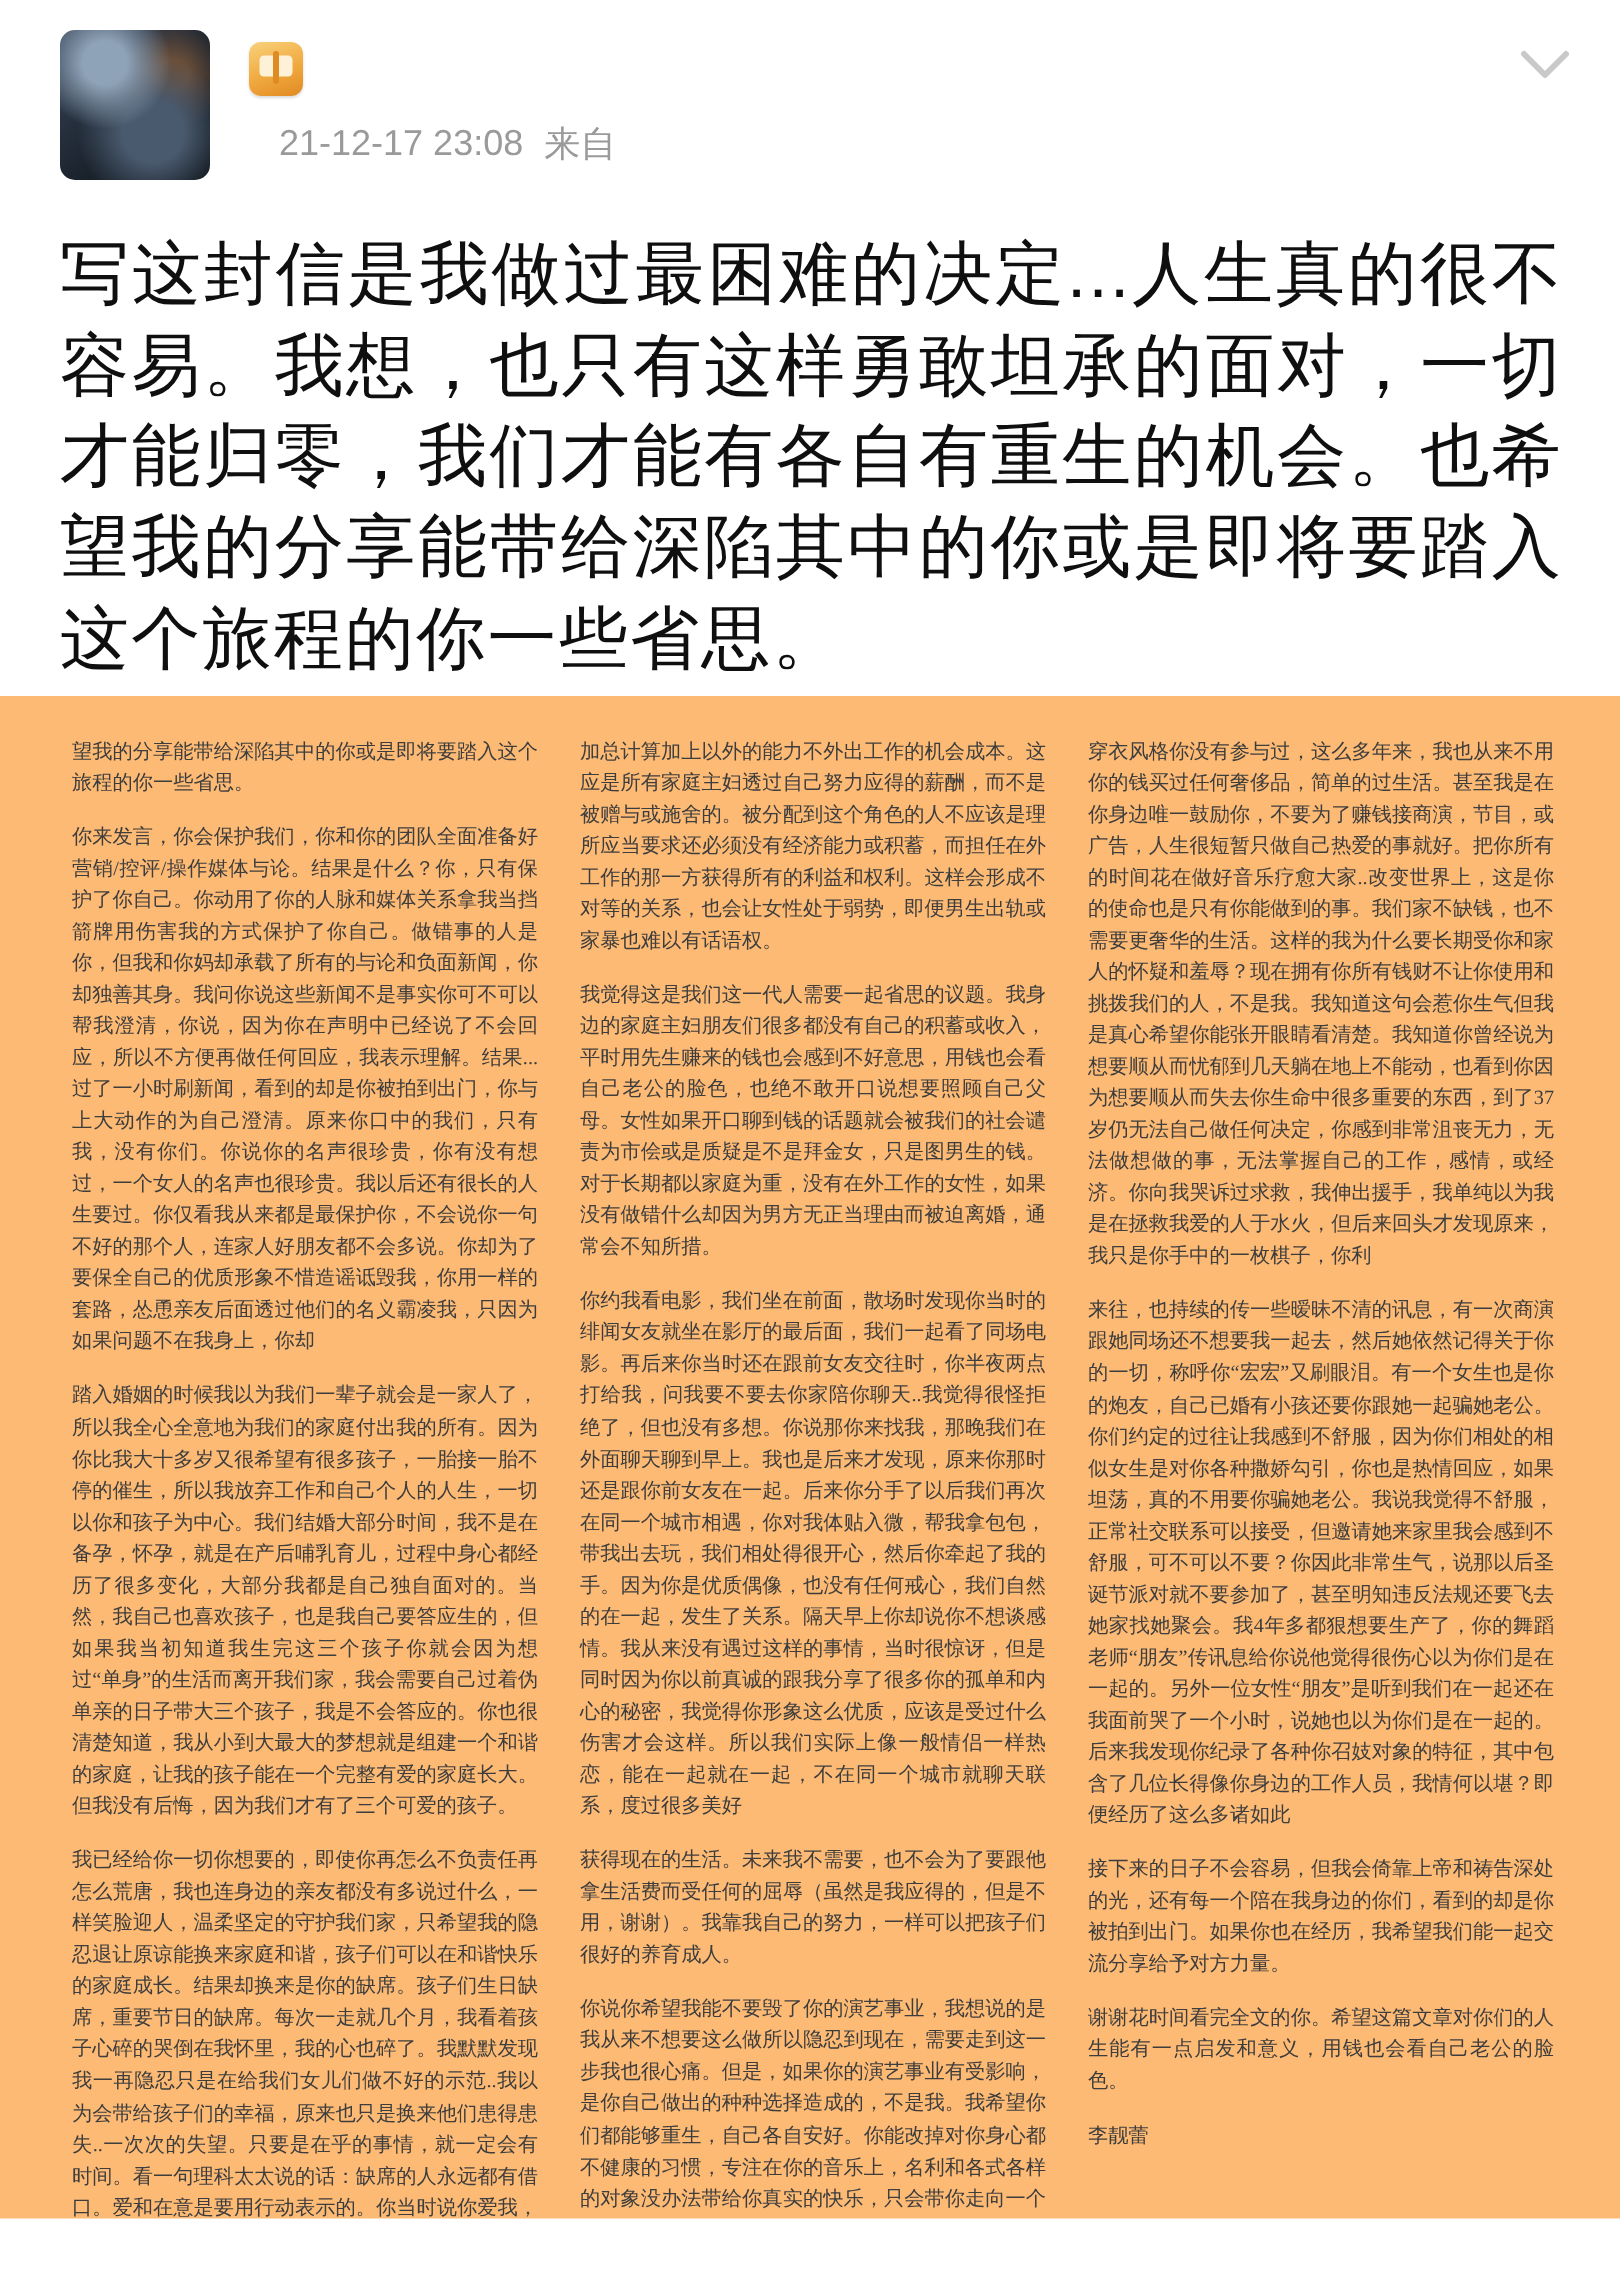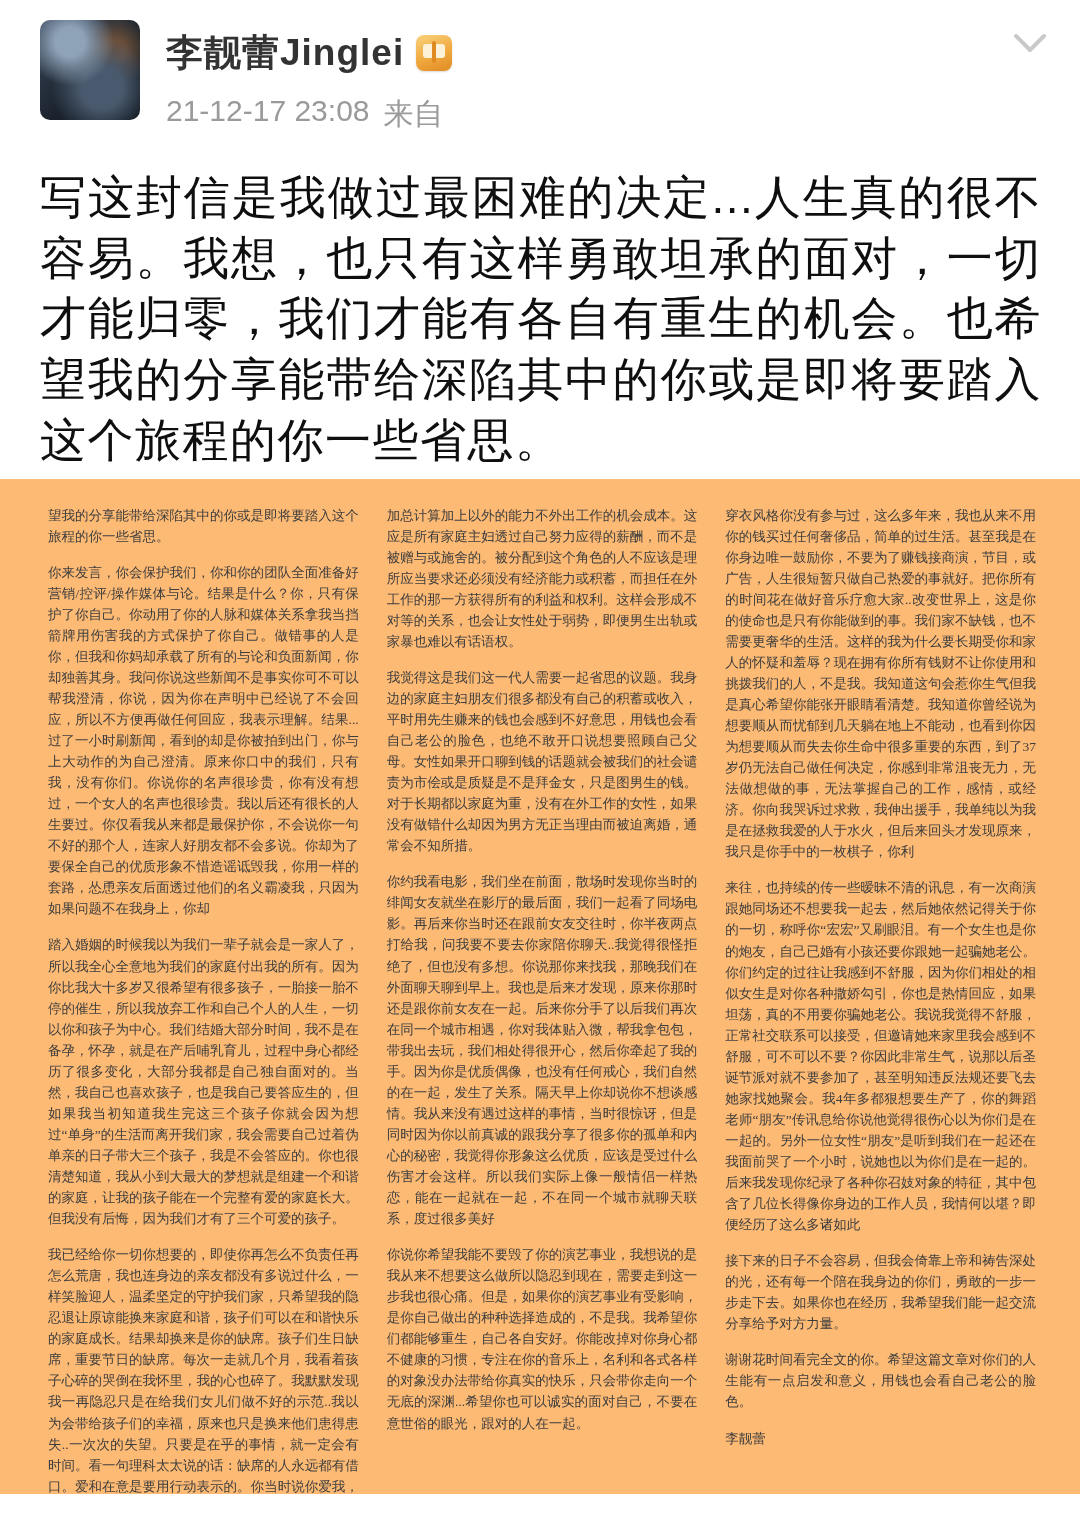--- a/index.html
+++ b/index.html
@@ -25,21 +25,21 @@
     box-shadow:0 1px 2px rgba(0,0,0,0.15);
   }
   .badge::before {
     content:""; position:absolute; left:7px; top:9px; width:22px; height:14px;
     background:#fdf2d8; border-radius:3px;
   }
   .badge::after {
     content:""; position:absolute; left:16px; top:6px; width:4px; height:22px;
     background:#e08a22; border-radius:2px;
   }
-  .meta-row { margin-top:16px; font-size:30px; color:#9a9a9a; display:flex; gap:14px; align-items:flex-start; }
+  .meta-row { margin-top:16px; font-size:24px; color:#9a9a9a; display:flex; gap:14px; align-items:center;margin-left:20px; }
   .time { color:#9a9a9a; }
   .from { color:#9a9a9a; }
   .source { color:#507daf; }
   .chevron { position:absolute; right:28px; top:26px; width:44px; height:34px; display:flex; align-items:center; justify-content:center; cursor:pointer; }
 
   
   .summary {
     padding:26px 38px 8px 40px;
     font-size:46px; font-weight:400; color:#0f0f0f;
     line-height:1.32; letter-spacing:1.5px;
@@ -63,21 +63,20 @@
 </style>
 </head>
 <body>
 
 <div class="page">
 
   <div class="header">
     <div class="avatar"></div>
     <div class="header-text">
       <div class="name-row">
-        <span class="name">李靓蕾Jinglei</span>
         <span class="badge"></span>
       </div>
       <div class="meta-row">
         <span class="time">21-12-17 23:08</span>
         <span class="from">来自</span>
       </div>
     </div>
     <div class="chevron">
       <svg width="34" height="22" viewBox="0 0 34 22" fill="none" xmlns="http://www.w3.org/2000/svg">
         <polyline points="3,4 17,18 31,4" stroke="#c9c9c9" stroke-width="4" stroke-linecap="round" stroke-linejoin="round" fill="none"></polyline>
@@ -91,24 +90,25 @@
     <div class="col">
         <p>望我的分享能带给深陷其中的你或是即将要踏入这个旅程的你一些省思。</p>
         <p>你来发言，你会保护我们，你和你的团队全面准备好营销/控评/操作媒体与论。结果是什么？你，只有保护了你自己。你动用了你的人脉和媒体关系拿我当挡箭牌用伤害我的方式保护了你自己。做错事的人是你，但我和你妈却承载了所有的与论和负面新闻，你却独善其身。我问你说这些新闻不是事实你可不可以帮我澄清，你说，因为你在声明中已经说了不会回应，所以不方便再做任何回应，我表示理解。结果...过了一小时刷新闻，看到的却是你被拍到出门，你与上大动作的为自己澄清。原来你口中的我们，只有我，没有你们。你说你的名声很珍贵，你有没有想过，一个女人的名声也很珍贵。我以后还有很长的人生要过。你仅看我从来都是最保护你，不会说你一句不好的那个人，连家人好朋友都不会多说。你却为了要保全自己的优质形象不惜造谣诋毁我，你用一样的套路，怂恿亲友后面透过他们的名义霸凌我，只因为如果问题不在我身上，你却</p>
         <p>踏入婚姻的时候我以为我们一辈子就会是一家人了，所以我全心全意地为我们的家庭付出我的所有。因为你比我大十多岁又很希望有很多孩子，一胎接一胎不停的催生，所以我放弃工作和自己个人的人生，一切以你和孩子为中心。我们结婚大部分时间，我不是在备孕，怀孕，就是在产后哺乳育儿，过程中身心都经历了很多变化，大部分我都是自己独自面对的。当然，我自己也喜欢孩子，也是我自己要答应生的，但如果我当初知道我生完这三个孩子你就会因为想过“单身”的生活而离开我们家，我会需要自己过着伪单亲的日子带大三个孩子，我是不会答应的。你也很清楚知道，我从小到大最大的梦想就是组建一个和谐的家庭，让我的孩子能在一个完整有爱的家庭长大。但我没有后悔，因为我们才有了三个可爱的孩子。</p>
         <p>我已经给你一切你想要的，即使你再怎么不负责任再怎么荒唐，我也连身边的亲友都没有多说过什么，一样笑脸迎人，温柔坚定的守护我们家，只希望我的隐忍退让原谅能换来家庭和谐，孩子们可以在和谐快乐的家庭成长。结果却换来是你的缺席。孩子们生日缺席，重要节日的缺席。每次一走就几个月，我看着孩子心碎的哭倒在我怀里，我的心也碎了。我默默发现我一再隐忍只是在给我们女儿们做不好的示范..我以为会带给孩子们的幸福，原来也只是换来他们患得患失..一次次的失望。只要是在乎的事情，就一定会有时间。看一句理科太太说的话：缺席的人永远都有借口。爱和在意是要用行动表示的。你当时说你爱我，你现在说你爱孩子，我有听见，但是没有看见。爱和在乎是反应在行为上，不是嘴上。</p>
       </div>
     <div class="col">
         <p>加总计算加上以外的能力不外出工作的机会成本。这应是所有家庭主妇透过自己努力应得的薪酬，而不是被赠与或施舍的。被分配到这个角色的人不应该是理所应当要求还必须没有经济能力或积蓄，而担任在外工作的那一方获得所有的利益和权利。这样会形成不对等的关系，也会让女性处于弱势，即便男生出轨或家暴也难以有话语权。</p>
         <p>我觉得这是我们这一代人需要一起省思的议题。我身边的家庭主妇朋友们很多都没有自己的积蓄或收入，平时用先生赚来的钱也会感到不好意思，用钱也会看自己老公的脸色，也绝不敢开口说想要照顾自己父母。女性如果开口聊到钱的话题就会被我们的社会谴责为市侩或是质疑是不是拜金女，只是图男生的钱。对于长期都以家庭为重，没有在外工作的女性，如果没有做错什么却因为男方无正当理由而被迫离婚，通常会不知所措。</p>
         <p>你约我看电影，我们坐在前面，散场时发现你当时的绯闻女友就坐在影厅的最后面，我们一起看了同场电影。再后来你当时还在跟前女友交往时，你半夜两点打给我，问我要不要去你家陪你聊天..我觉得很怪拒绝了，但也没有多想。你说那你来找我，那晚我们在外面聊天聊到早上。我也是后来才发现，原来你那时还是跟你前女友在一起。后来你分手了以后我们再次在同一个城市相遇，你对我体贴入微，帮我拿包包，带我出去玩，我们相处得很开心，然后你牵起了我的手。因为你是优质偶像，也没有任何戒心，我们自然的在一起，发生了关系。隔天早上你却说你不想谈感情。我从来没有遇过这样的事情，当时很惊讶，但是同时因为你以前真诚的跟我分享了很多你的孤单和内心的秘密，我觉得你形象这么优质，应该是受过什么伤害才会这样。所以我们实际上像一般情侣一样热恋，能在一起就在一起，不在同一个城市就聊天联系，度过很多美好</p>
+        <p>获得现在的生活。未来我不需要，也不会为了要跟他拿生活费而受任何的屈辱（虽然是我应得的，但是不用，谢谢）。我靠我自己的努力，一样可以把孩子们很好的养育成人。</p>
         <p>你说你希望我能不要毁了你的演艺事业，我想说的是我从来不想要这么做所以隐忍到现在，需要走到这一步我也很心痛。但是，如果你的演艺事业有受影响，是你自己做出的种种选择造成的，不是我。我希望你们都能够重生，自己各自安好。你能改掉对你身心都不健康的习惯，专注在你的音乐上，名利和各式各样的对象没办法带给你真实的快乐，只会带你走向一个无底的深渊...希望你也可以诚实的面对自己，不要在意世俗的眼光，跟对的人在一起。</p>
       </div>
     <div class="col">
         <p>穿衣风格你没有参与过，这么多年来，我也从来不用你的钱买过任何奢侈品，简单的过生活。甚至我是在你身边唯一鼓励你，不要为了赚钱接商演，节目，或广告，人生很短暂只做自己热爱的事就好。把你所有的时间花在做好音乐疗愈大家..改变世界上，这是你的使命也是只有你能做到的事。我们家不缺钱，也不需要更奢华的生活。这样的我为什么要长期受你和家人的怀疑和羞辱？现在拥有你所有钱财不让你使用和挑拨我们的人，不是我。我知道这句会惹你生气但我是真心希望你能张开眼睛看清楚。我知道你曾经说为想要顺从而忧郁到几天躺在地上不能动，也看到你因为想要顺从而失去你生命中很多重要的东西，到了37岁仍无法自己做任何决定，你感到非常沮丧无力，无法做想做的事，无法掌握自己的工作，感情，或经济。你向我哭诉过求救，我伸出援手，我单纯以为我是在拯救我爱的人于水火，但后来回头才发现原来，我只是你手中的一枚棋子，你利</p>
         <p>来往，也持续的传一些暧昧不清的讯息，有一次商演跟她同场还不想要我一起去，然后她依然记得关于你的一切，称呼你“宏宏”又刷眼泪。有一个女生也是你的炮友，自己已婚有小孩还要你跟她一起骗她老公。你们约定的过往让我感到不舒服，因为你们相处的相似女生是对你各种撒娇勾引，你也是热情回应，如果坦荡，真的不用要你骗她老公。我说我觉得不舒服，正常社交联系可以接受，但邀请她来家里我会感到不舒服，可不可以不要？你因此非常生气，说那以后圣诞节派对就不要参加了，甚至明知违反法规还要飞去她家找她聚会。我4年多都狠想要生产了，你的舞蹈老师“朋友”传讯息给你说他觉得很伤心以为你们是在一起的。另外一位女性“朋友”是听到我们在一起还在我面前哭了一个小时，说她也以为你们是在一起的。后来我发现你纪录了各种你召妓对象的特征，其中包含了几位长得像你身边的工作人员，我情何以堪？即便经历了这么多诸如此</p>
-        <p>接下来的日子不会容易，但我会倚靠上帝和祷告深处的光，还有每一个陪在我身边的你们，勇敢的一步一步走下去。如果你也在经历，我希望我们能一起交流分享给予对方力量。</p>
+        <p>接下来的日子不会容易，但我会倚靠上帝和祷告深处的光，还有每一个陪在我身边的你们，看到的却是你被拍到出门。如果你也在经历，我希望我们能一起交流分享给予对方力量。</p>
         <p>谢谢花时间看完全文的你。希望这篇文章对你们的人生能有一点启发和意义，用钱也会看自己老公的脸色。</p>
         <p>李靓蕾</p>
       </div>
   </div>
 
 </div>
 
 </body></html>

